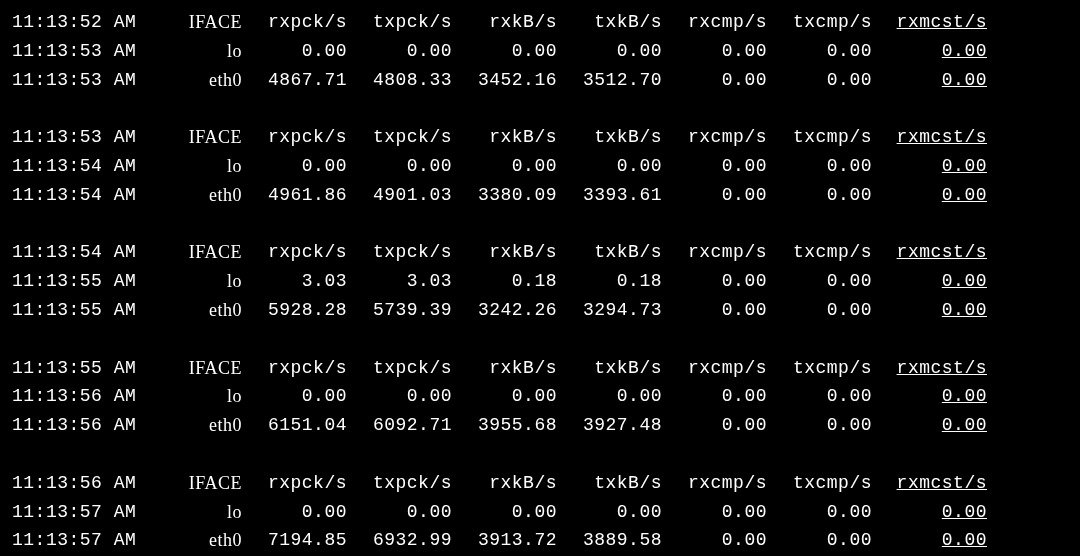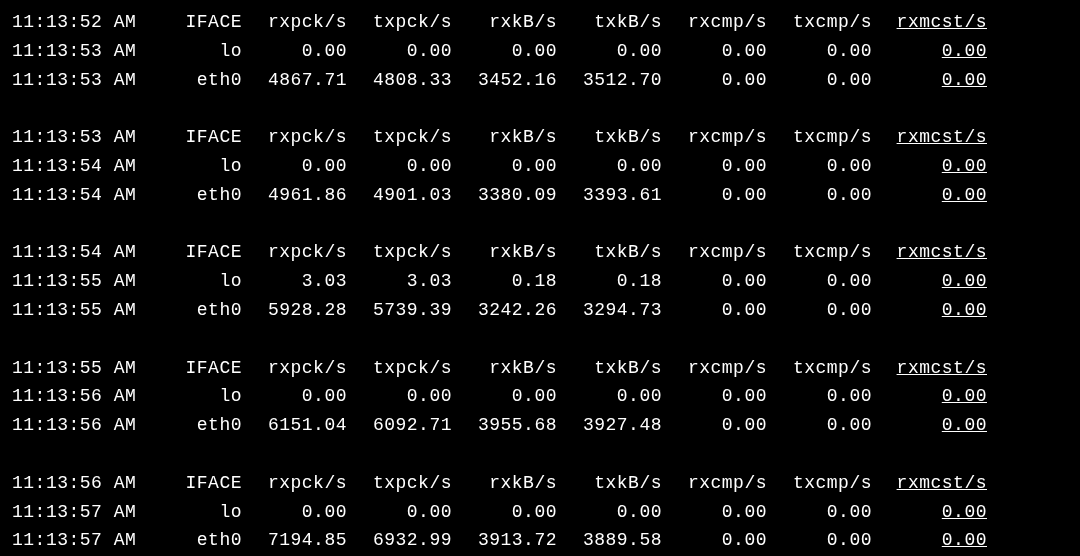--- a/index.html
+++ b/index.html
@@ -26,20 +26,21 @@
       display: flex;
       align-items: center;
     }
     .col-time {
       width: 135px;
       text-align: left;
     }
     .col-iface {
       width: 95px;
       text-align: right;
+      font-family: Liberation Serif, serif;
     }
     .col-num {
       width: 105px;
       text-align: right;
     }
     .col-num-wide {
       width: 115px;
       text-align: right;
       text-decoration: underline;
     }

